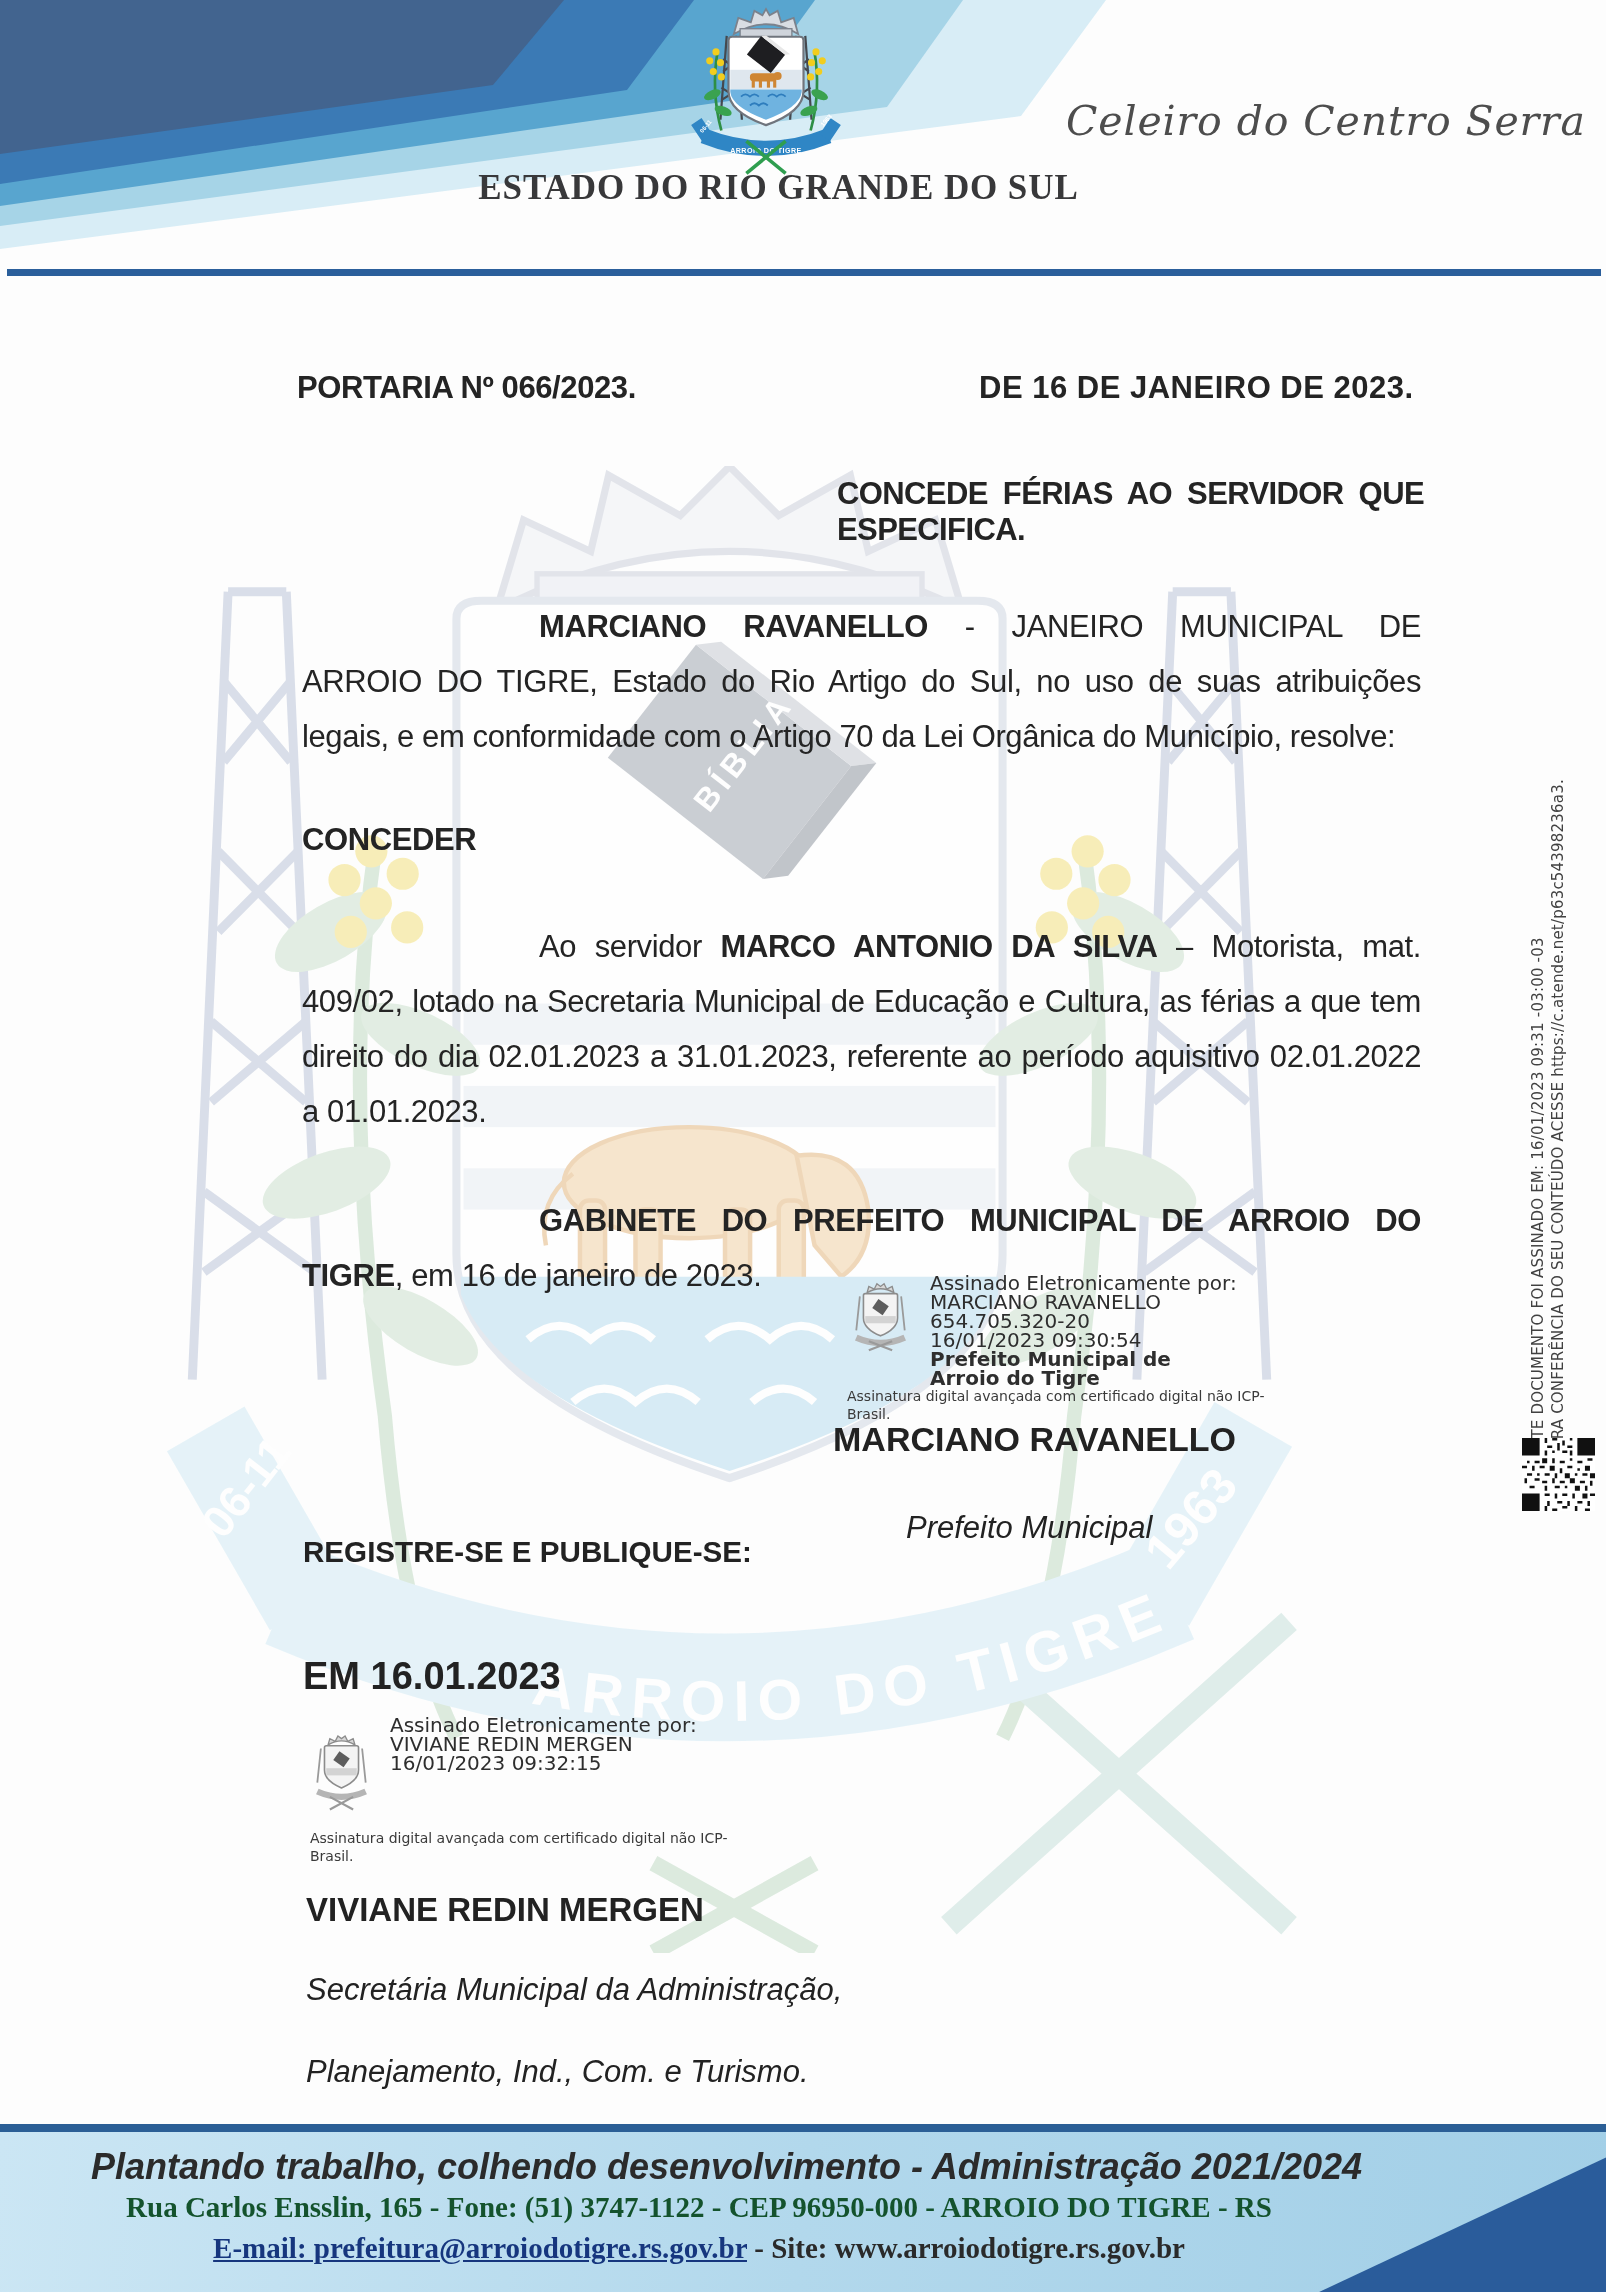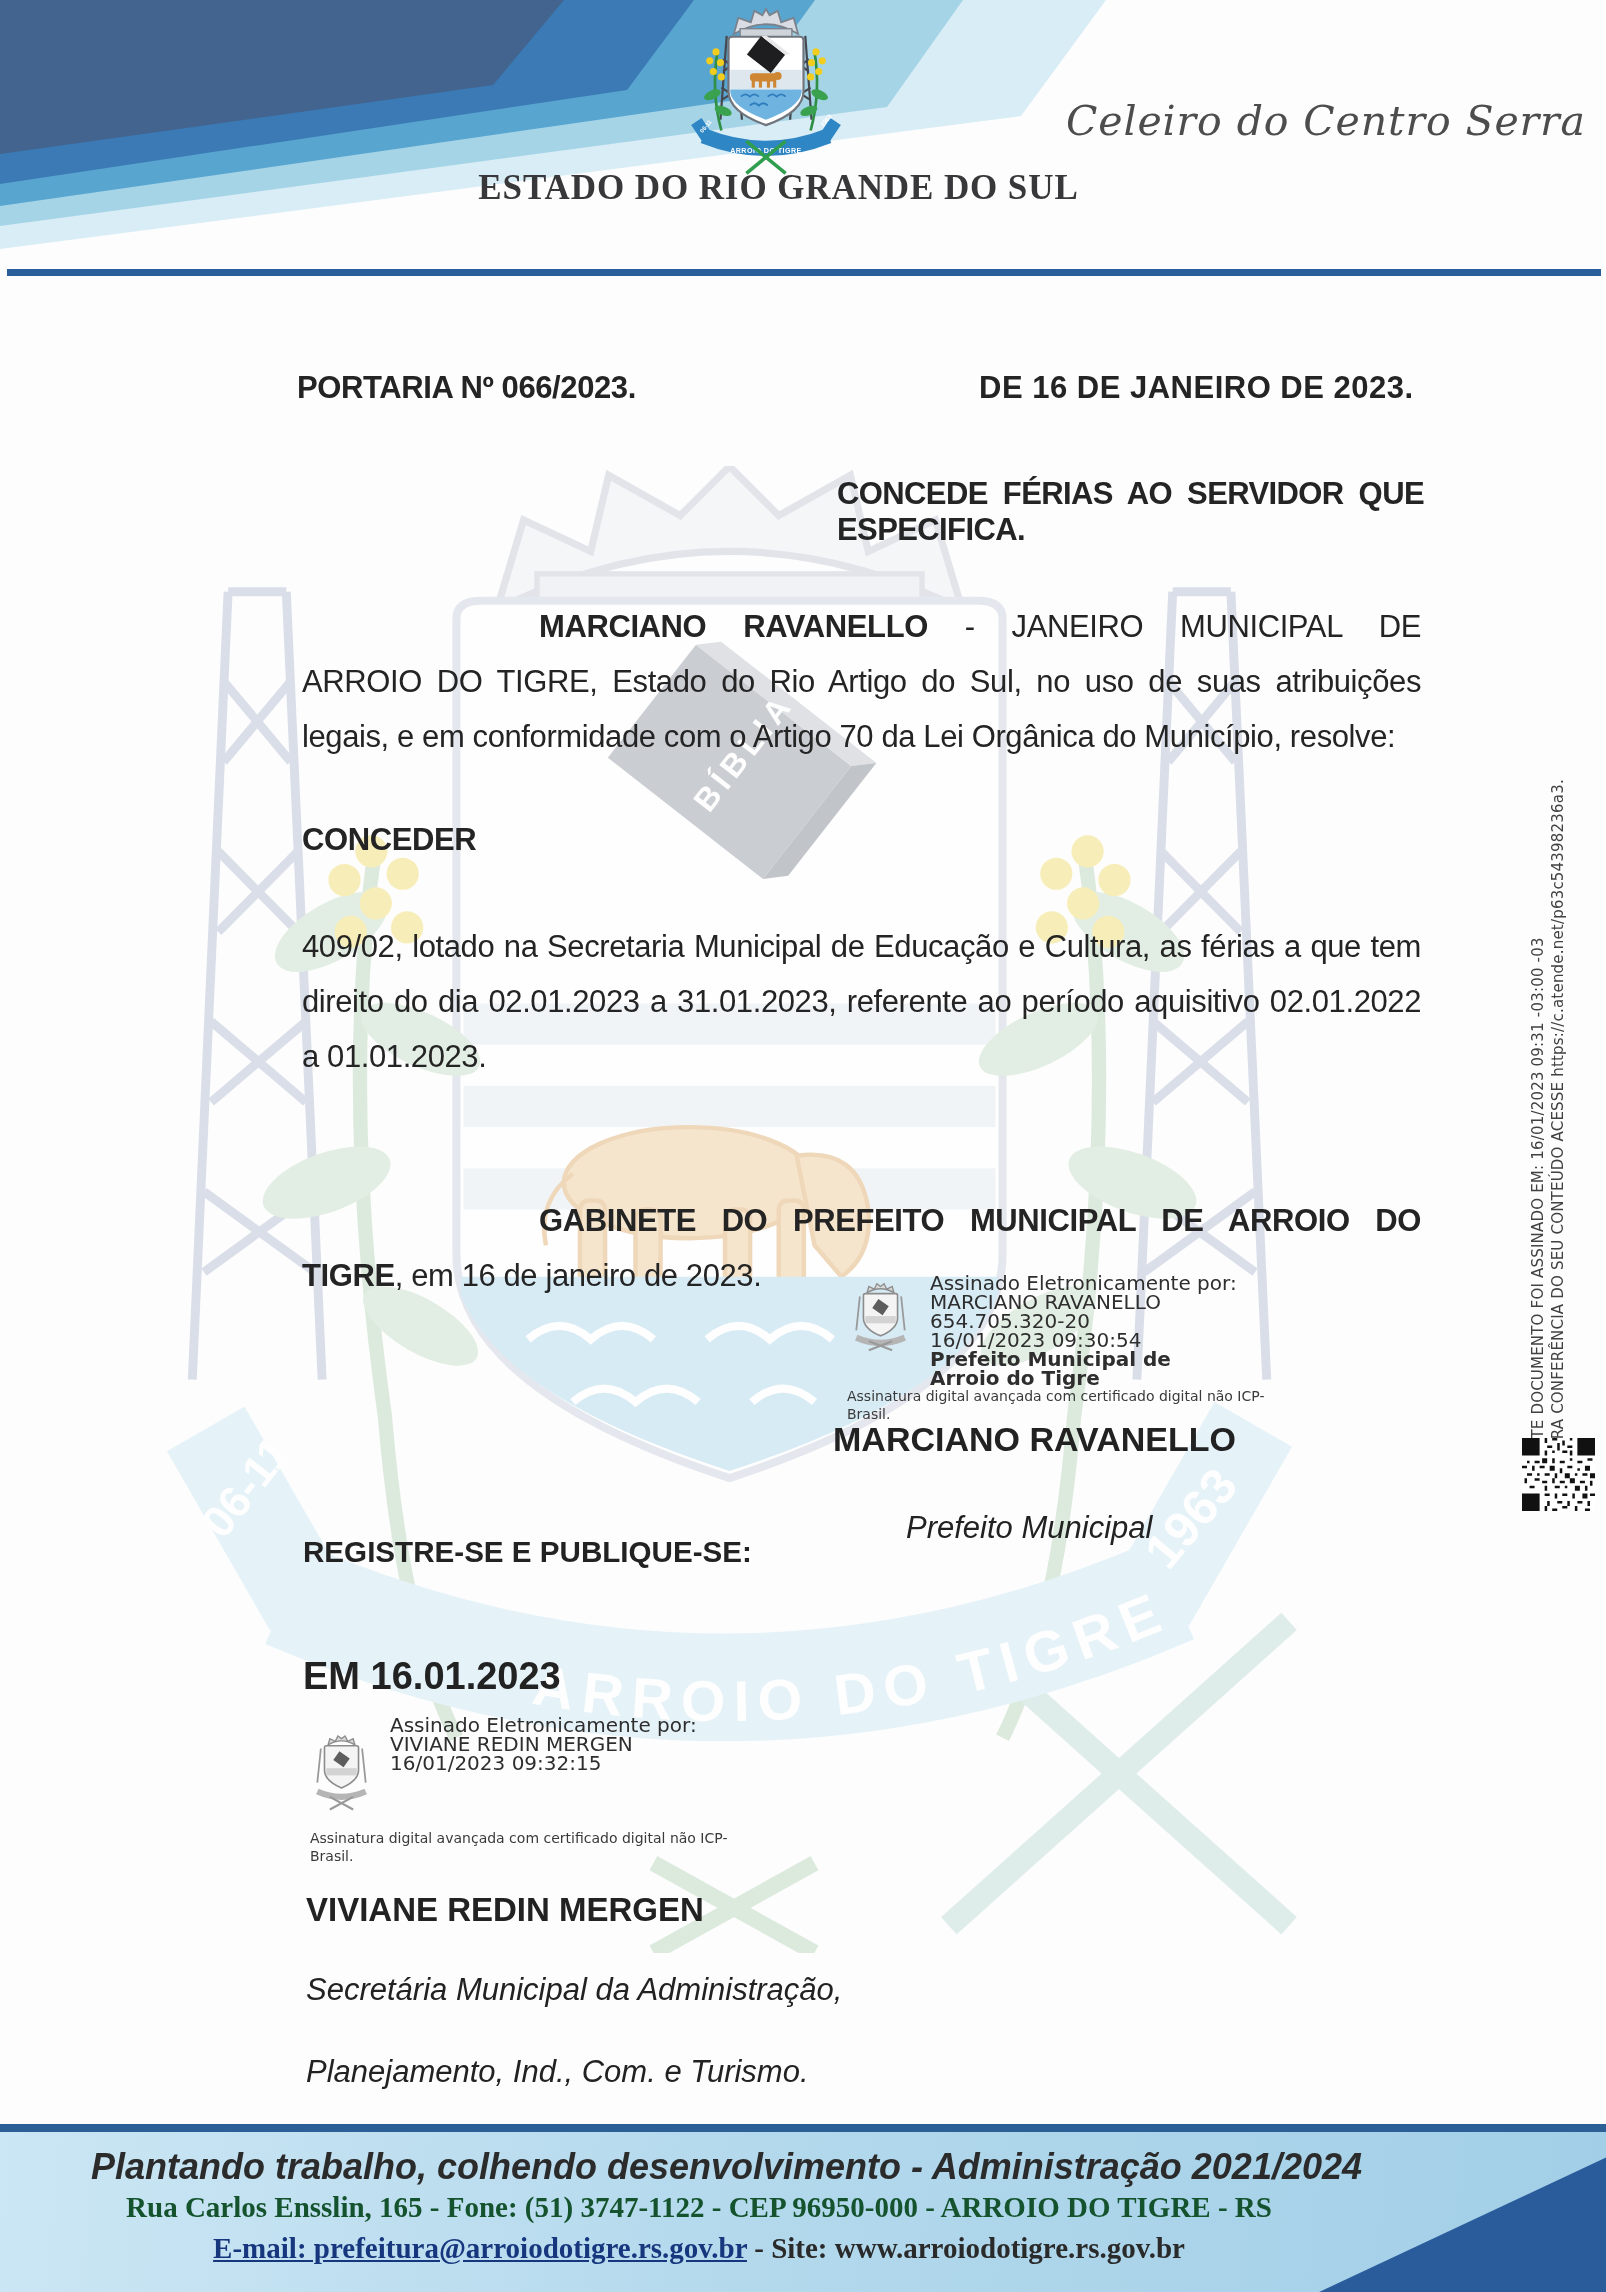--- a/index.html
+++ b/index.html
@@ -236,20 +236,21 @@
 
   <div class="abs bt rich" style="left:302px;top:599px;width:1119px;">
       <div class="line jl" style="text-indent: 237px;"><span style="font-weight: 700;">MARCIANO RAVANELLO</span><span> - JANEIRO MUNICIPAL DE</span></div>
       <div class="line jl"><span>ARROIO DO TIGRE, Estado do Rio Artigo do Sul, no uso de suas atribuições</span></div>
       <div class="line"><span>legais, e em conformidade com o Artigo 70 da Lei Orgânica do Município, resolve:</span></div>
     </div>
 
   <div class="abs bt b lh40" style="left:302px;top:822px;width:1026px;text-align:left;">CONCEDER</div>
 
   <div class="abs bt rich" style="left:302px;top:919px;width:1119px;">
+      <div class="line jl" style="text-indent: 237px;"><span>Ao servidor </span><span style="font-weight: 700;">MARCO ANTONIO DA SILVA</span><span> – Motorista, mat.</span></div>
       <div class="line jl"><span>409/02, lotado na Secretaria Municipal de Educação e Cultura, as férias a que tem</span></div>
       <div class="line jl"><span>direito do dia 02.01.2023 a 31.01.2023, referente ao período aquisitivo 02.01.2022</span></div>
       <div class="line"><span>a 01.01.2023.</span></div>
     </div>
 
   <div class="abs bt rich" style="left:302px;top:1193px;width:1119px;">
       <div class="line jl" style="text-indent: 237px;"><span style="font-weight: 700;">GABINETE DO PREFEITO MUNICIPAL DE ARROIO DO</span></div>
       <div class="line"><span style="font-weight: 700;">TIGRE</span><span>, em 16 de janeiro de 2023.</span></div>
     </div>
 

